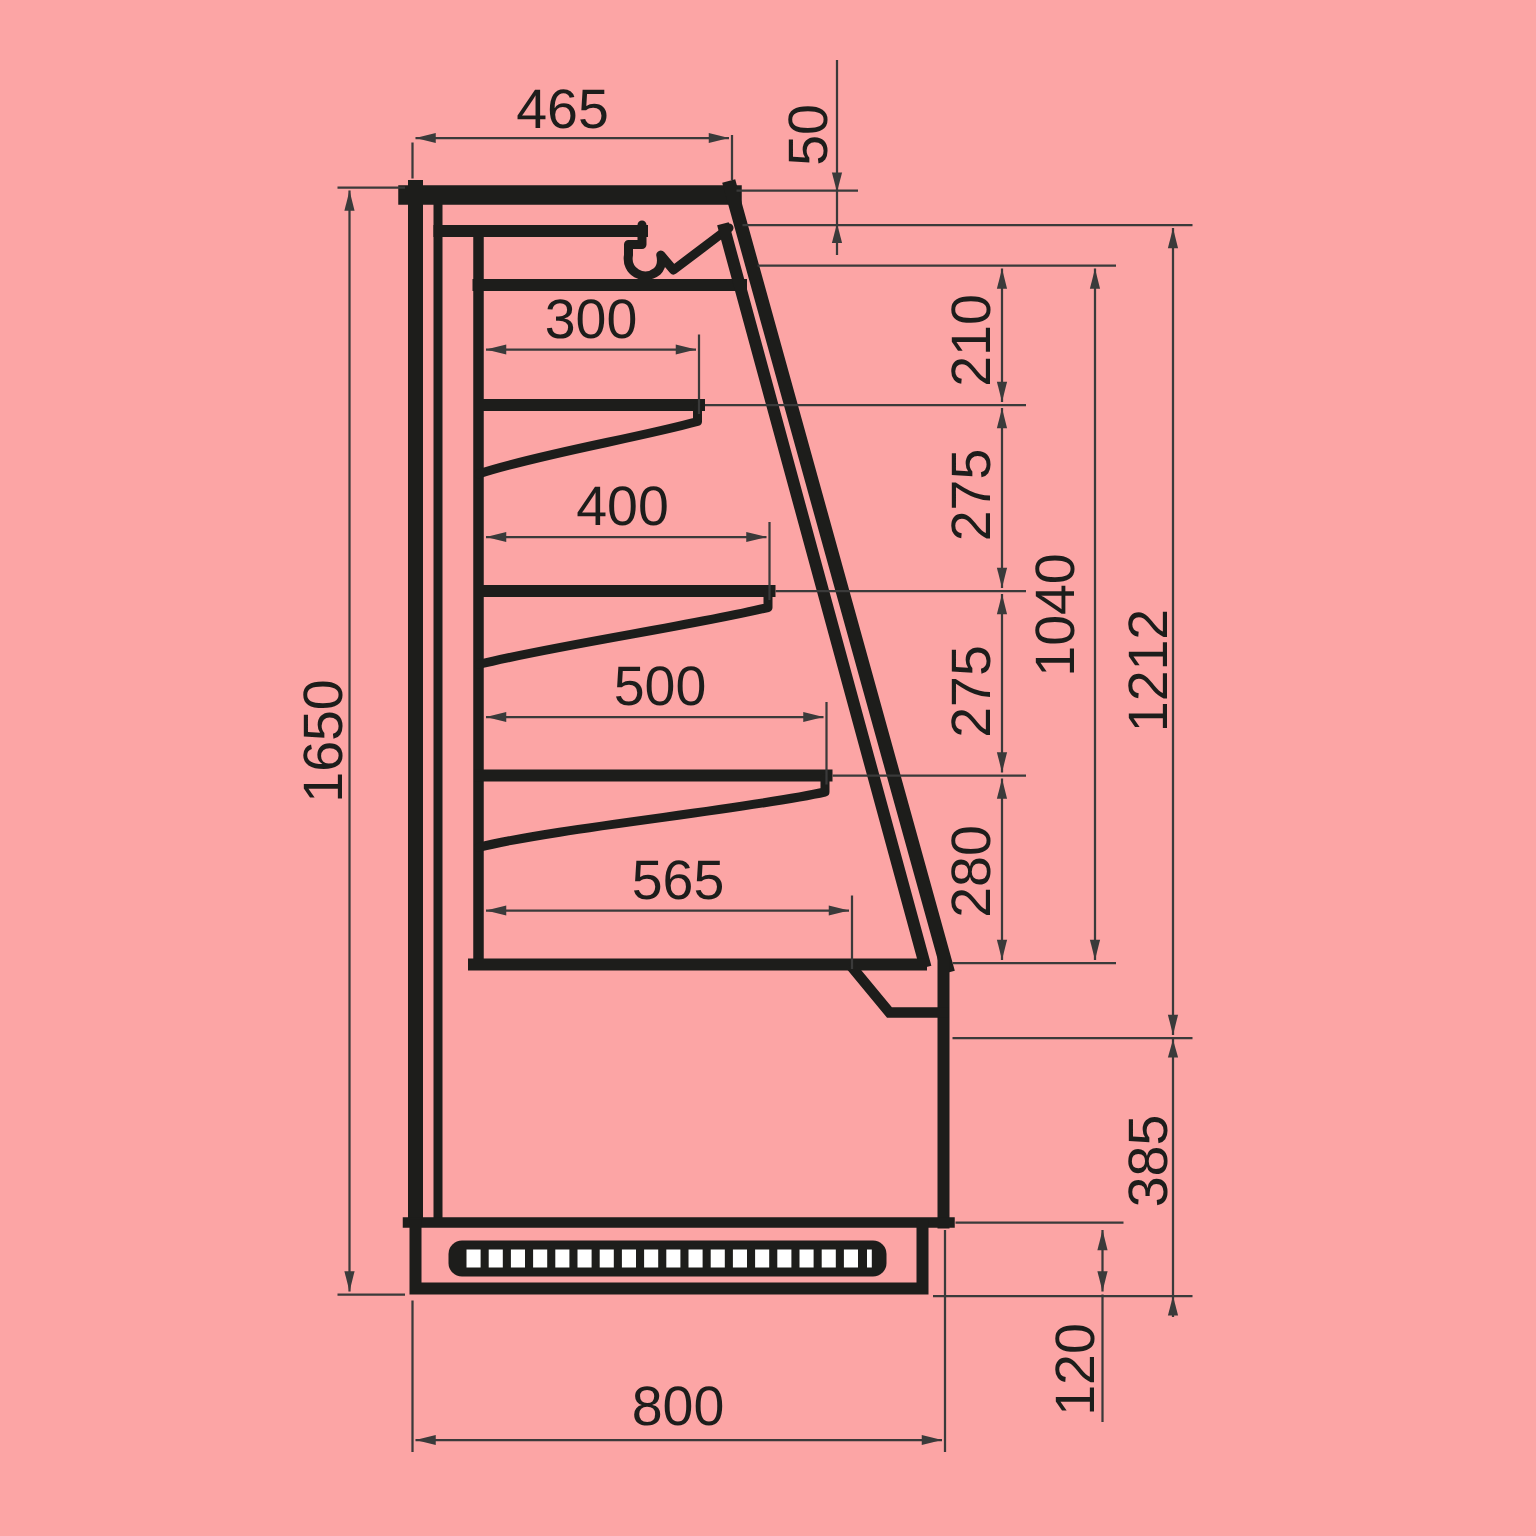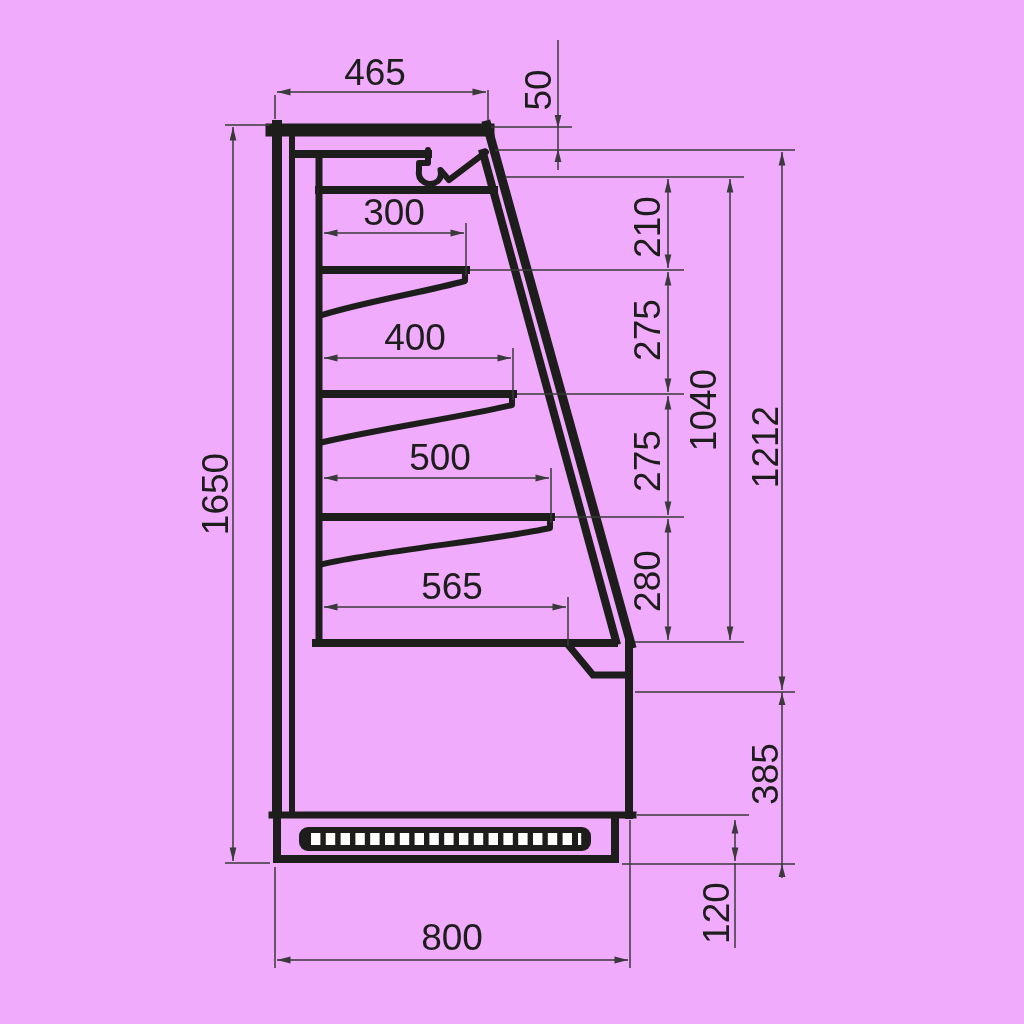--- a/index.html
+++ b/index.html
@@ -3,21 +3,21 @@
 <meta charset="utf-8">
 <style>
   html, body {
     margin: 0;
     padding: 0;
     background: #ffffff;
   }
   .sheet {
     width: 1024px;
     height: 1024px;
-    background: #f0abfc;
+    background: #fca5a5;
     position: relative;
     text-align: center;
   }
   svg { display: block; }
   
   .ol {
     stroke: #1d1d1b;
     fill: none;
     stroke-linecap: square;
     stroke-linejoin: miter;

